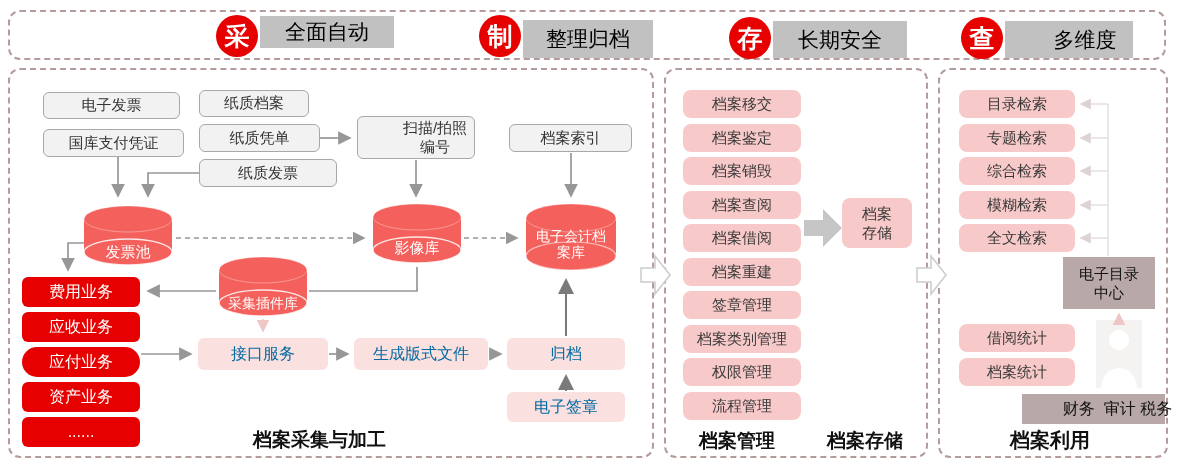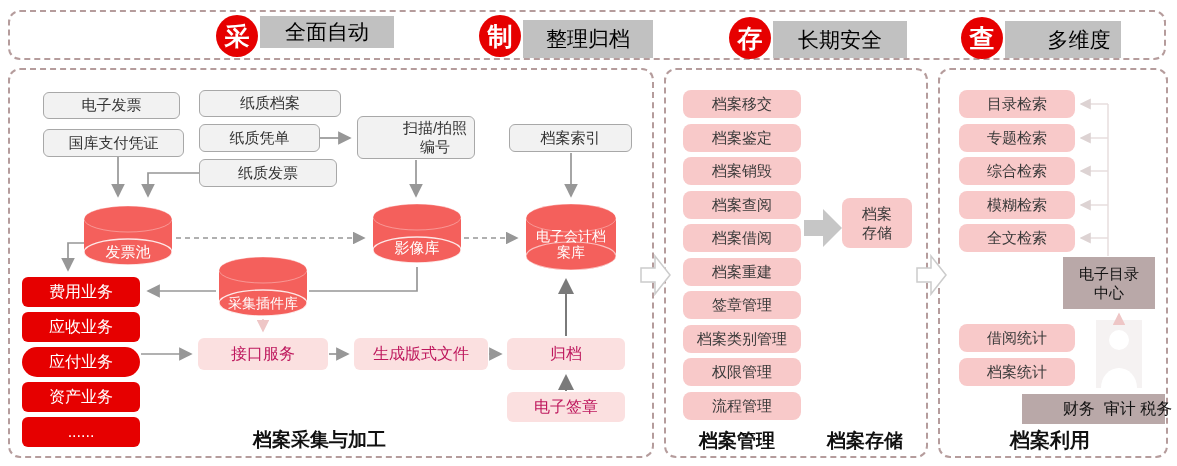--- a/index.html
+++ b/index.html
@@ -8,21 +8,21 @@
   .abs{position:absolute;box-sizing:border-box;}
   .dashed{border:2px dashed #b59c9c;border-radius:12px;background:transparent;}
   .stepcircle{border-radius:50%;background:#e60000;color:#fff;display:flex;align-items:center;
           justify-content:center;font-size:25px;font-weight:bold;width:42px;height:42px;}
   .steplabel{background:#c1c1c1;color:#000;display:flex;align-items:center;justify-content:center;
           font-size:21px;font-weight:500;}
   .graybox{background:#f2f2f2;border:1.5px solid #a8a8a8;border-radius:6px;color:#333;
           display:flex;align-items:center;justify-content:center;font-size:15px;text-align:center;line-height:1.25;}
   .redbox{background:#e60000;border-radius:6px;color:#fff;display:flex;align-items:center;
           justify-content:center;font-size:16px;font-weight:500;}
-  .pinkproc{background:#fbe0e0;border-radius:6px;color:#be185d;display:flex;align-items:center;
+  .pinkproc{background:#fbe0e0;border-radius:6px;color:#0369a1;display:flex;align-items:center;
           justify-content:center;font-size:16px;}
   .pitem{background:#f8c9c9;border-radius:8px;color:#3a3a3a;display:flex;align-items:center;
           justify-content:center;font-size:15px;left:683px;width:118px;height:28px;}
   .ritem{background:#f8c9c9;border-radius:8px;color:#3a3a3a;display:flex;align-items:center;
           justify-content:center;font-size:15px;left:959px;width:116px;height:28px;}
   .mauve{background:#b9a8a8;color:#111;display:flex;align-items:center;justify-content:center;
           font-size:15px;text-align:center;line-height:1.3;}
   .blabel{font-weight:bold;color:#111;font-size:19px;white-space:nowrap;}
   .pre{white-space:pre-line;}
   .cyl{position:absolute;}
@@ -36,29 +36,29 @@
 <div class="canvas">
 
   <div class="abs dashed" style="left:8px;top:10px;width:1158px;height:50px;"></div>
   <div class="abs stepcircle" style="left:216px;top:15px;">采</div>
   <div class="abs steplabel" style="left:260px;top:16px;width:134px;height:32px;">全面自动</div>
   <div class="abs stepcircle" style="left:479px;top:15px;">制</div>
   <div class="abs steplabel" style="left:523px;top:20px;width:130px;height:38px;">整理归档</div>
   <div class="abs stepcircle" style="left:729px;top:17px;">存</div>
   <div class="abs steplabel" style="left:773px;top:21px;width:134px;height:37px;">长期安全</div>
   <div class="abs stepcircle" style="left:961px;top:17px;">查</div>
-  <div class="abs steplabel" style="left:1005px;top:21px;width:116px;height:37px;padding-left:32px;">多维度</div>
+  <div class="abs steplabel" style="left:1005px;top:21px;width:128px;height:37px;padding-left:32px;">多维度</div>
 
   <div class="abs dashed" style="left:8px;top:68px;width:646px;height:390px;"></div>
   <div class="abs dashed" style="left:664px;top:68px;width:264px;height:390px;"></div>
   <div class="abs dashed" style="left:938px;top:68px;width:230px;height:390px;"></div>
 
   <div class="abs graybox" style="left:43px;top:92px;width:137px;height:27px;">电子发票</div>
   <div class="abs graybox" style="left:43px;top:129px;width:141px;height:28px;">国库支付凭证</div>
-  <div class="abs graybox" style="left:199px;top:90px;width:142px;height:27px;">纸质档案</div>
+  <div class="abs graybox" style="left:199px;top:90px;width:110px;height:27px;">纸质档案</div>
   <div class="abs graybox" style="left:199px;top:124px;width:121px;height:28px;">纸质凭单</div>
   <div class="abs graybox" style="left:199px;top:159px;width:138px;height:28px;">纸质发票</div>
   <div class="abs graybox pre" style="left:357px;top:116px;width:118px;height:43px;padding-left:38px;">扫描/拍照
 编号</div>
   <div class="abs graybox" style="left:509px;top:124px;width:123px;height:28px;">档案索引</div>
 
   <div class="cyl" style="left:82px;top:205px;width:92px;height:62px;">
     <svg viewBox="0 0 92 62" preserveAspectRatio="none">
       <path d="M2,14 V47 a44,13 0 0 0 88,0 V14 Z" fill="#f4605c"></path>
       <ellipse cx="46" cy="47" rx="44" ry="13" fill="#f4605c" stroke="rgba(255,255,255,0.85)" stroke-width="1.4"></ellipse>

